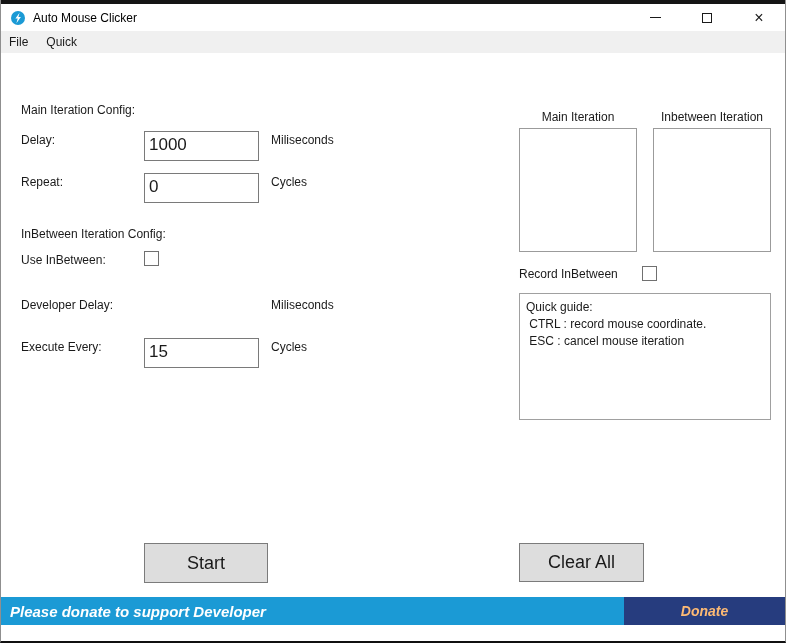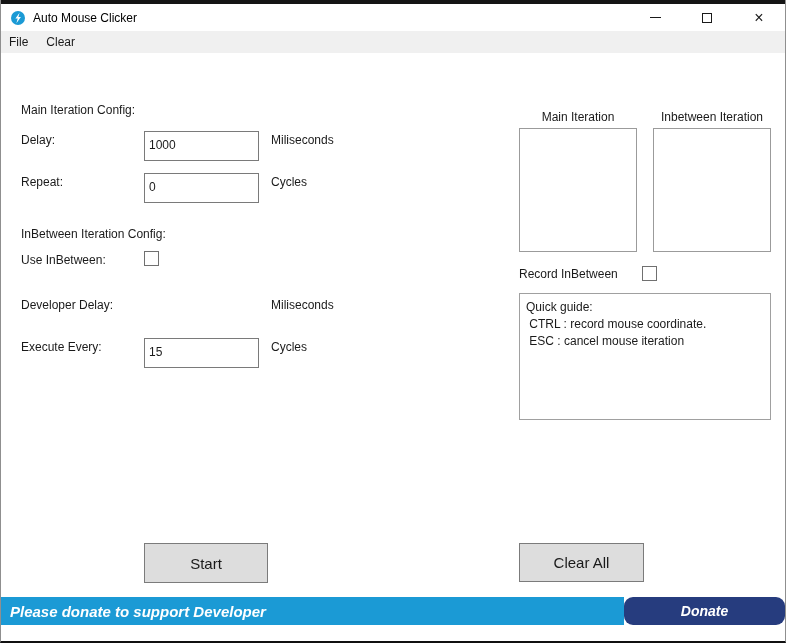--- a/index.html
+++ b/index.html
@@ -80,21 +80,21 @@
   .abs { position: absolute; }
   .lbl { white-space: nowrap; }
 
   .textbox {
     position: absolute;
     width: 115px;
     height: 30px;
     border: 1px solid #7a7a7a;
     background: #ffffff;
     font-family: "Liberation Sans", sans-serif;
-    font-size: 12px;
+    font-size: 17px;
     color: #1a1a1a;
     padding: 2px 4px 4px 4px;
     outline: none;
   }
 
   .checkbox {
     position: absolute;
     width: 15px;
     height: 15px;
     border: 1px solid #707070;
@@ -129,21 +129,21 @@
   .quickguide div { white-space: pre; }
 
   .btn {
     position: absolute;
     height: 40px;
     background: #dddddd;
     border: 1px solid #7b7b7b;
     display: flex;
     align-items: center;
     justify-content: center;
-    font-size: 15px;
+    font-size: 18px;
     color: #1a1a1a;
     cursor: default;
   }
 
   
   .donatebar {
     height: 28px;
     display: flex;
   }
   .donate-msg {
@@ -154,26 +154,25 @@
     color: #ffffff;
     font-size: 15px;
     font-weight: bold;
     font-style: italic;
   }
   .donate-btn {
     width: 161px;
     display: flex;
     align-items: center;
     justify-content: center;
-    color: #ffffff;
+    color: #fdba74;
     font-size: 14px;
     font-weight: bold;
     font-style: italic;
     cursor: default;
-    border-radius: 9px;
   }
 </style>
 </head>
 <body>
 
 <div class="window">
 
   <div class="top-artifact"></div>
 
   <div class="titlebar">
@@ -192,21 +191,21 @@
         <span class="max-glyph"></span>
       </div>
       <div class="wc">
         <span class="close-glyph">×</span>
       </div>
     </div>
   </div>
 
   <div class="menubar">
     <span class="menu-item">File</span>
-    <span class="menu-item">Clear</span>
+    <span class="menu-item">Quick</span>
   </div>
 
   <div class="client">
 
     <div class="abs lbl" style="left:20px; top:50px;">Main Iteration Config:</div>
 
     <div class="abs lbl" style="left:20px; top:80px;">Delay:</div>
     <input class="textbox" style="left: 143px; top: 78px;" type="text" value="1000">
     <div class="abs lbl" style="left:270px; top:80px;">Miliseconds</div>
 

